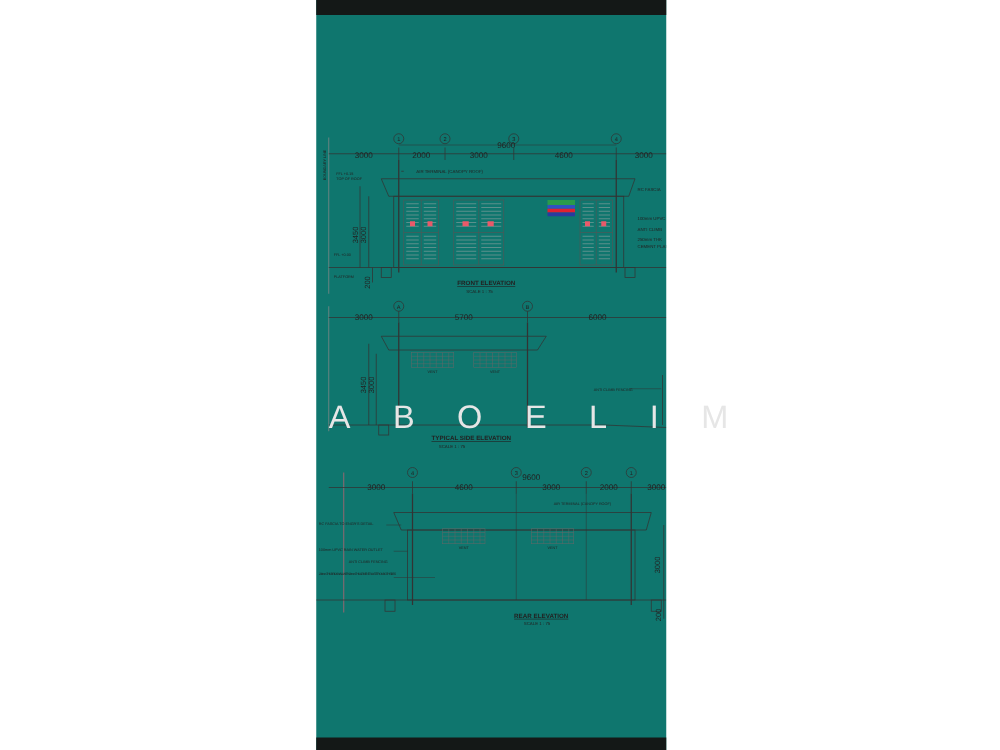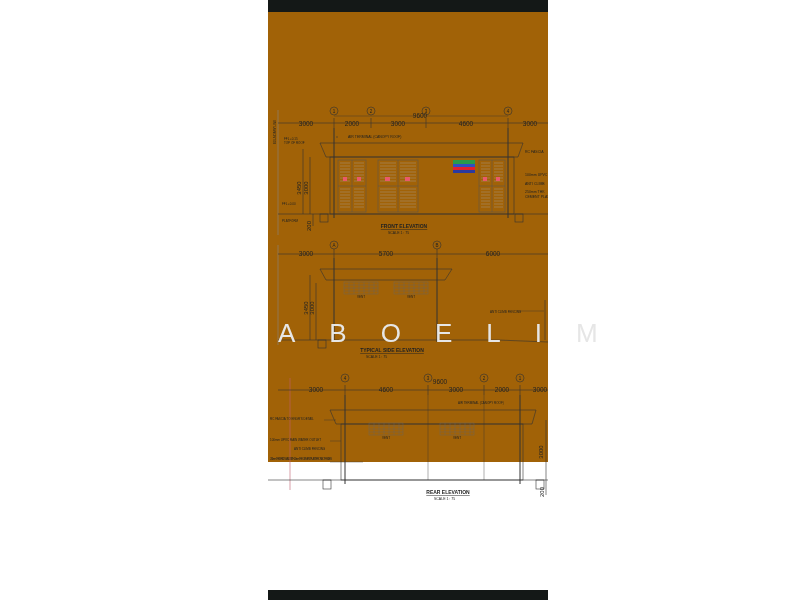--- a/index.html
+++ b/index.html
@@ -1,17 +1,17 @@
 <!DOCTYPE html>
 <html><head>
 <meta charset="utf-8">
 <style>
   html, body { margin:0; padding:0; }
   body { width:800px; height:600px; background:#ffffff; position:relative; overflow:hidden; font-family:"Liberation Sans", sans-serif; }
-  .phone-frame { position:absolute; left:268px; top:0; width:280px; height:462px; background:#a16207; }
+  .phone-frame { position:absolute; left:253px; top:0; width:280px; height:600px; background:#0f766e; }
   .bar-top { position:absolute; left:0; top:0; width:280px; height:12px; background:#141817; }
   .bar-bottom { position:absolute; left:0; top:590px; width:280px; height:10px; background:#141817; }
   svg { position:absolute; left:0; top:0; }
   .t { font-family:"Liberation Sans", sans-serif; fill:#222; }
   .watermark { position:absolute; left:0; top:318px; width:280px; font-family:"Liberation Sans", sans-serif; font-size:26px; color:#e6e6e6; letter-spacing:34px; text-align:left; padding-left:10px; pointer-events:none; }
 </style>
 </head>
 <body>
 
 <div class="phone-frame">

